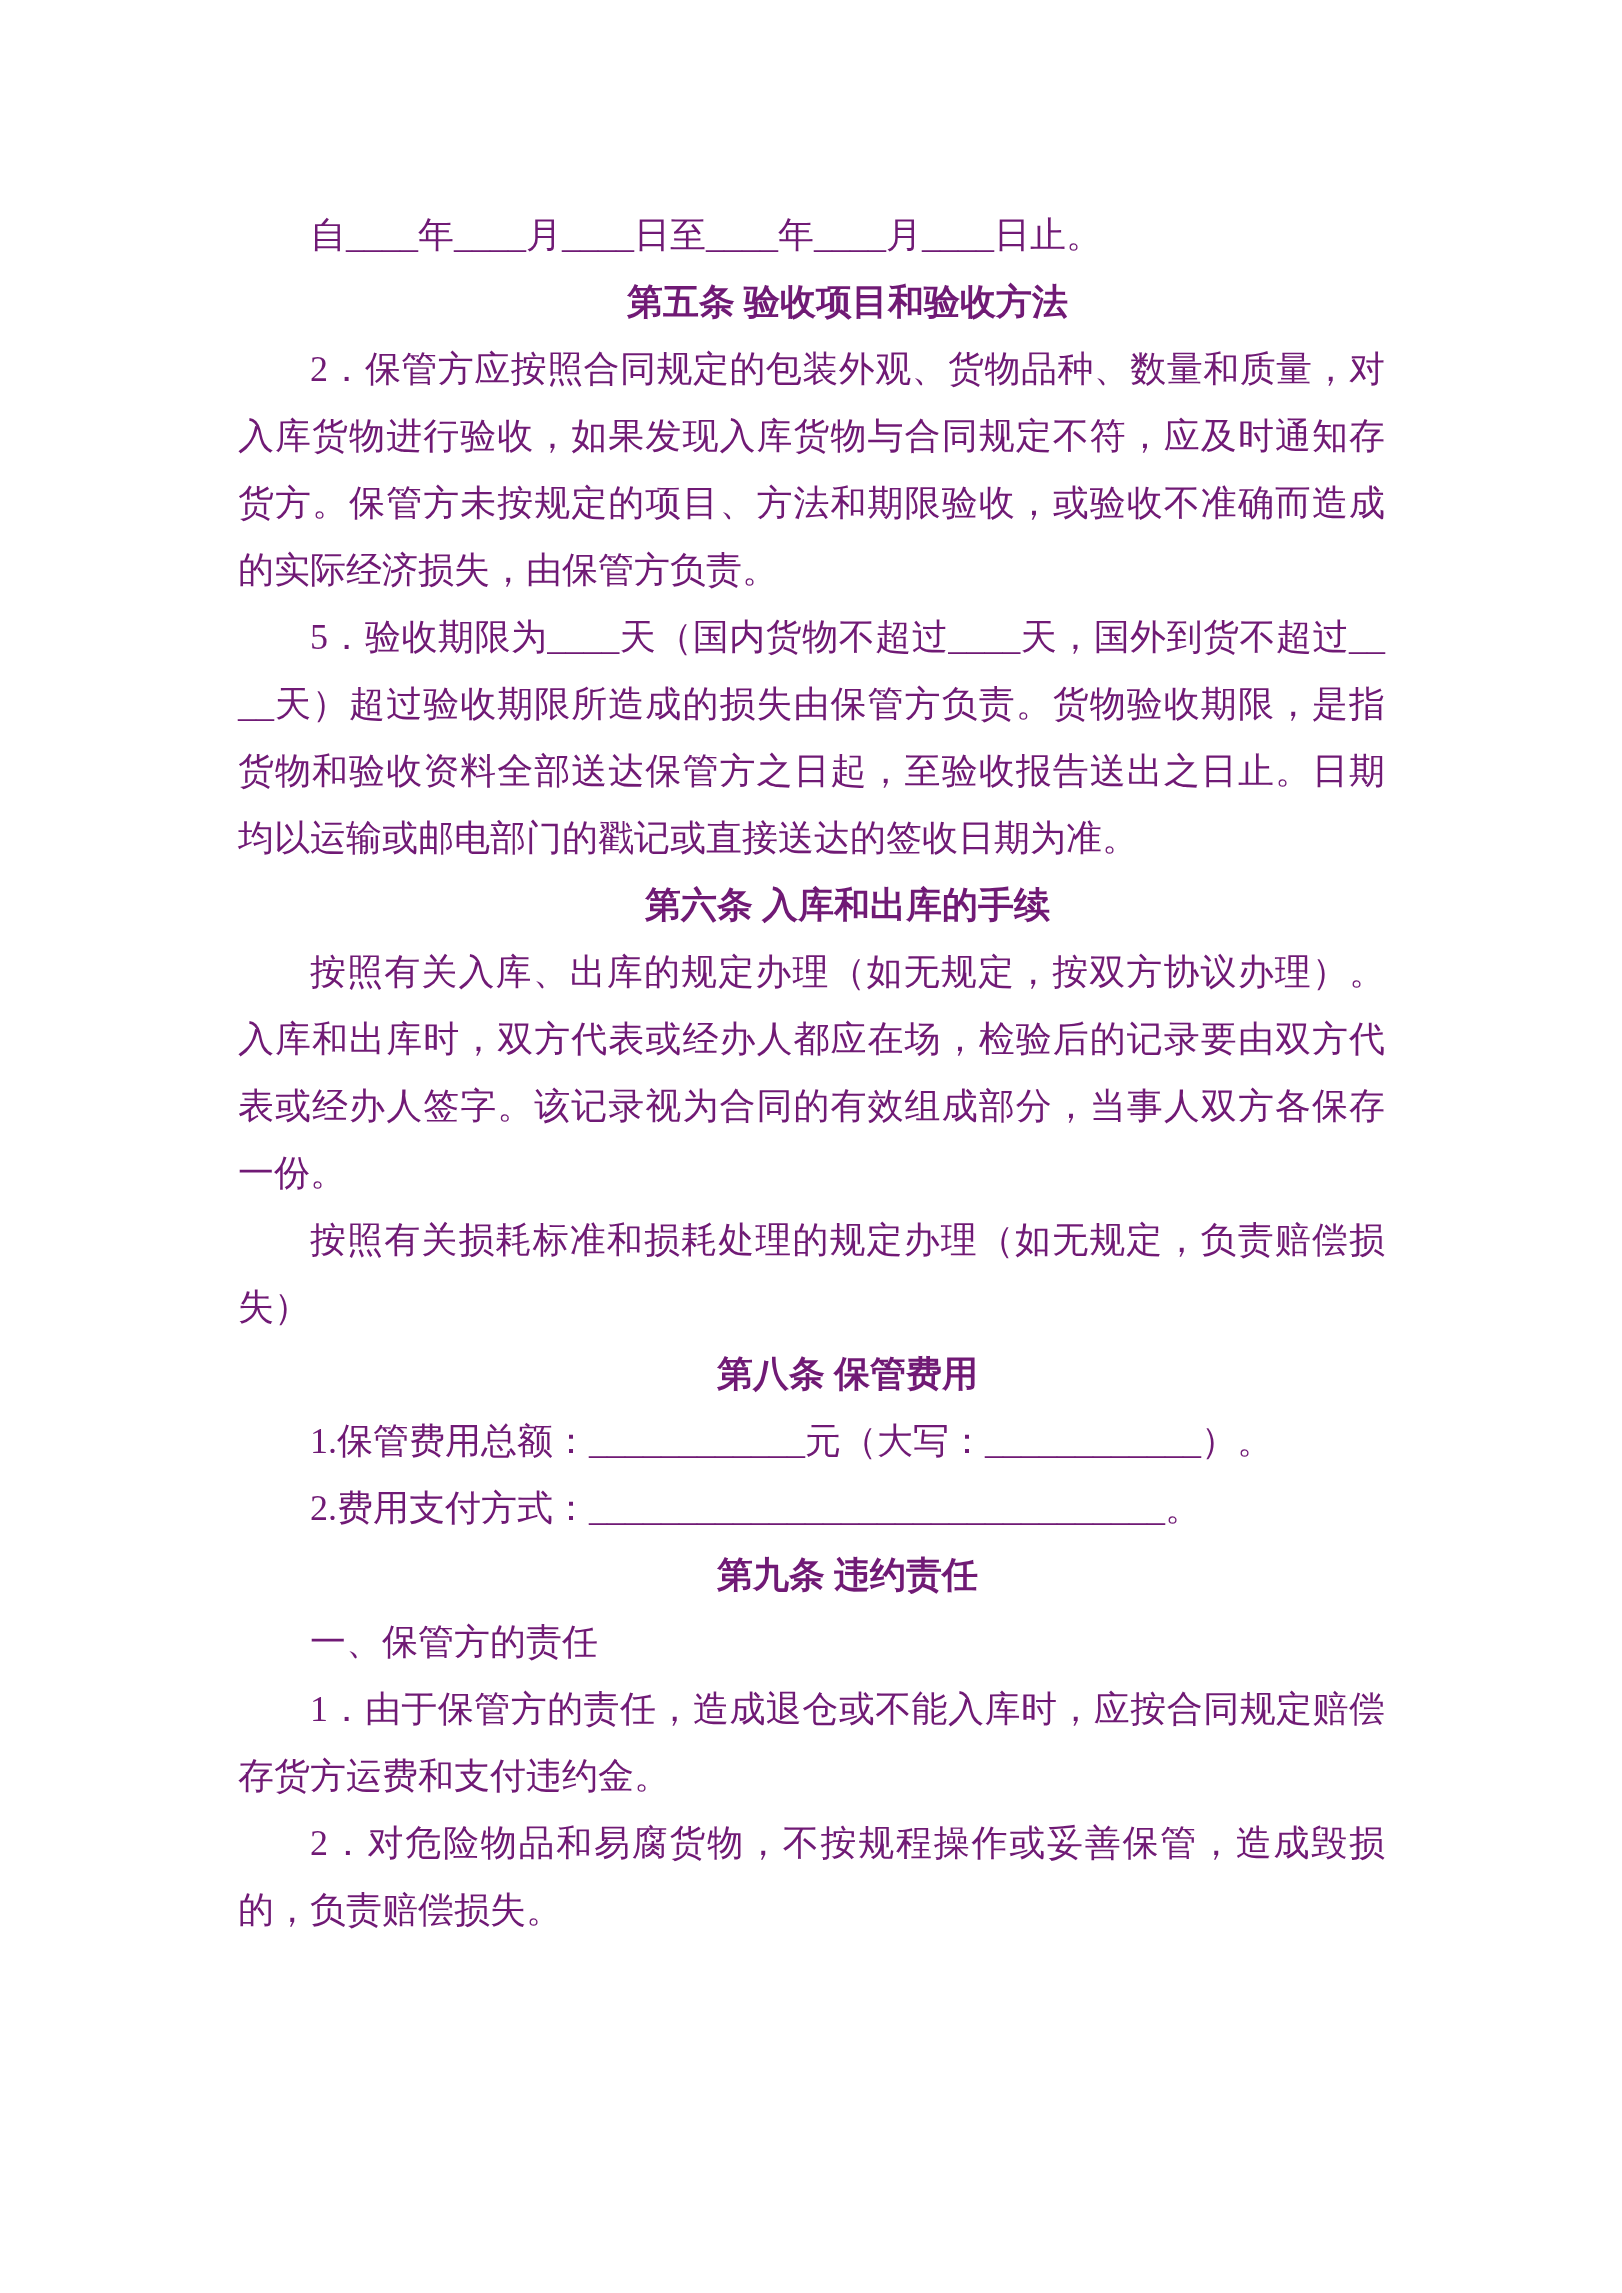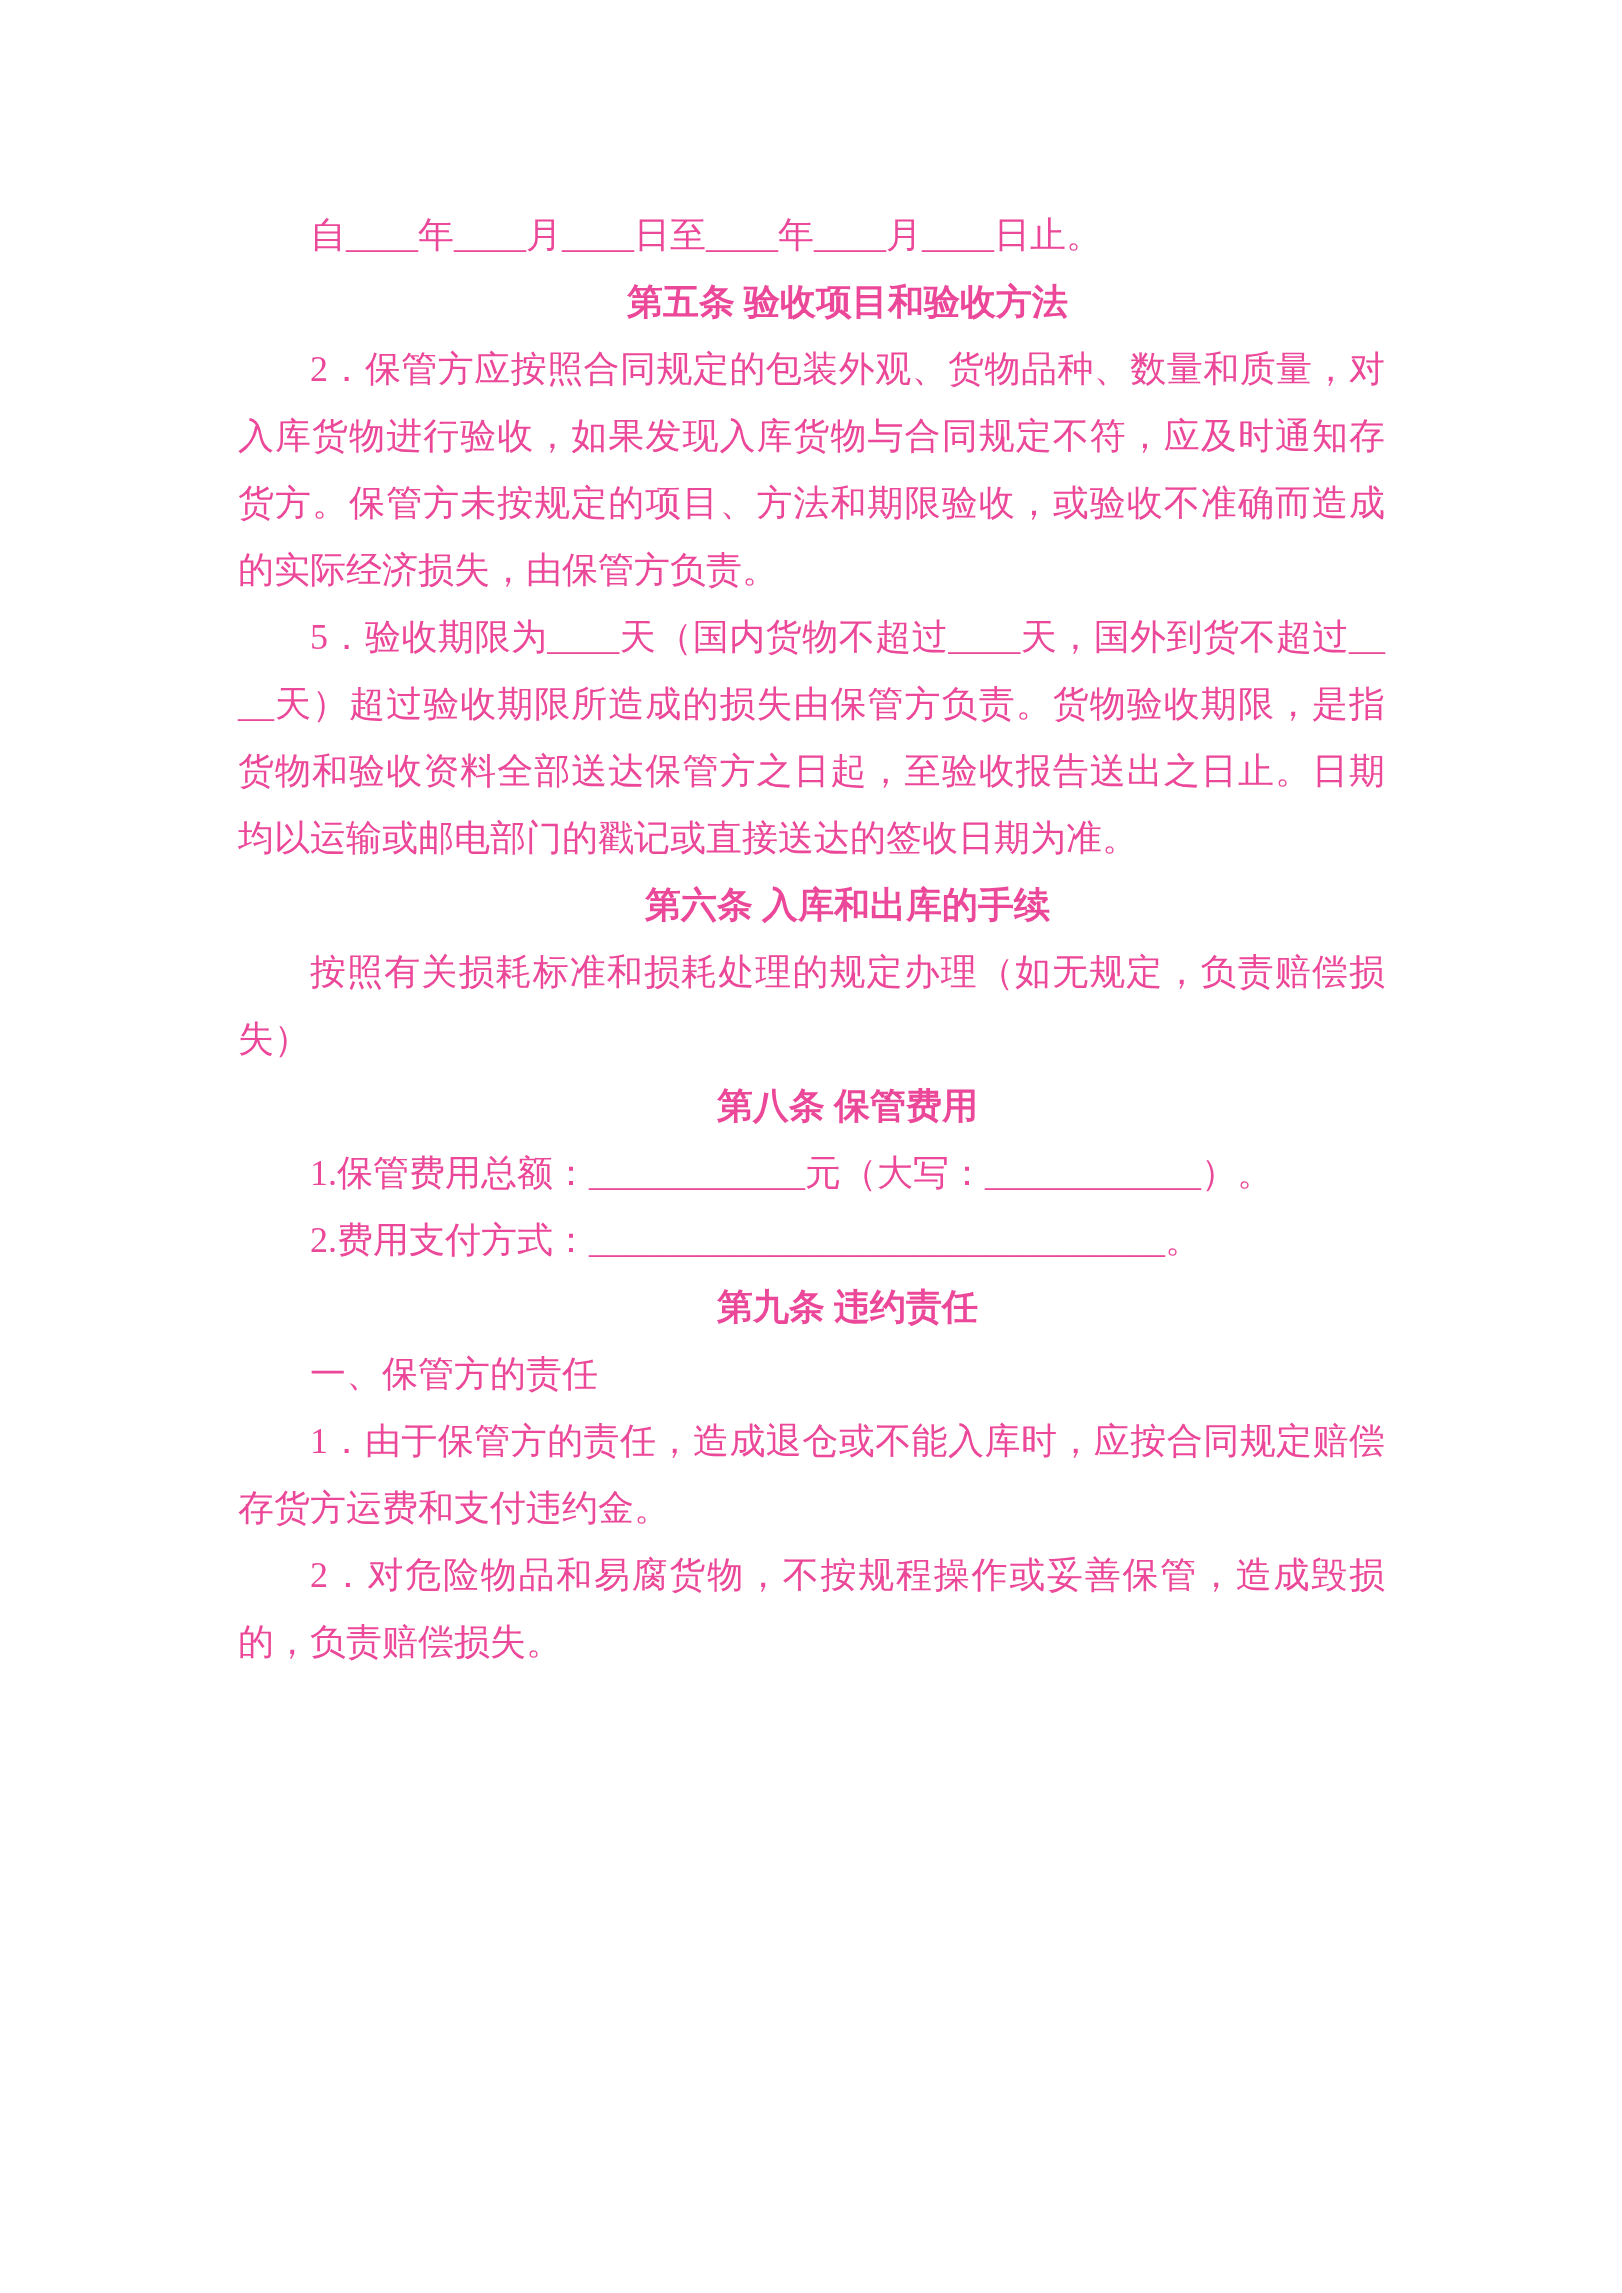--- a/index.html
+++ b/index.html
@@ -5,21 +5,21 @@
   html, body {
     margin: 0;
     padding: 0;
     background: #ffffff;
   }
   .page {
     position: relative;
     width: 1623px;
     height: 2058px;
     background: #ffffff;
-    color: #ec4899;
+    color: #701a75;
     font-family: "Liberation Serif", "DejaVu Serif", serif;
     overflow: hidden;
     box-sizing: border-box;
   }
   .content {
     box-sizing: border-box;
     padding: 202px 238px 0 238px;
     font-size: 36px;
     line-height: 67px;
   }
@@ -46,20 +46,21 @@
 <div class="page">
   <div class="content">
 
     <p class="para">自____年____月____日至____年____月____日止。</p>
 
     <p class="heading">第五条 验收项目和验收方法</p>
     <p class="para">2．保管方应按照合同规定的包装外观、货物品种、数量和质量，对入库货物进行验收，如果发现入库货物与合同规定不符，应及时通知存货方。保管方未按规定的项目、方法和期限验收，或验收不准确而造成的实际经济损失，由保管方负责。</p>
     <p class="para">5．验收期限为____天（国内货物不超过____天，国外到货不超过____天）超过验收期限所造成的损失由保管方负责。货物验收期限，是指货物和验收资料全部送达保管方之日起，至验收报告送出之日止。日期均以运输或邮电部门的戳记或直接送达的签收日期为准。</p>
 
     <p class="heading">第六条 入库和出库的手续</p>
+    <p class="para">按照有关入库、出库的规定办理（如无规定，按双方协议办理）。入库和出库时，双方代表或经办人都应在场，检验后的记录要由双方代表或经办人签字。该记录视为合同的有效组成部分，当事人双方各保存一份。</p>
 
     <p class="para">按照有关损耗标准和损耗处理的规定办理（如无规定，负责赔偿损失）</p>
 
     <p class="heading">第八条 保管费用</p>
     <p class="para blank-line">1.保管费用总额：____________元（大写：____________）。</p>
     <p class="para blank-line">2.费用支付方式：________________________________。</p>
 
     <p class="heading">第九条 违约责任</p>
     <p class="para">一、保管方的责任</p>
     <p class="para">1．由于保管方的责任，造成退仓或不能入库时，应按合同规定赔偿存货方运费和支付违约金。</p>

